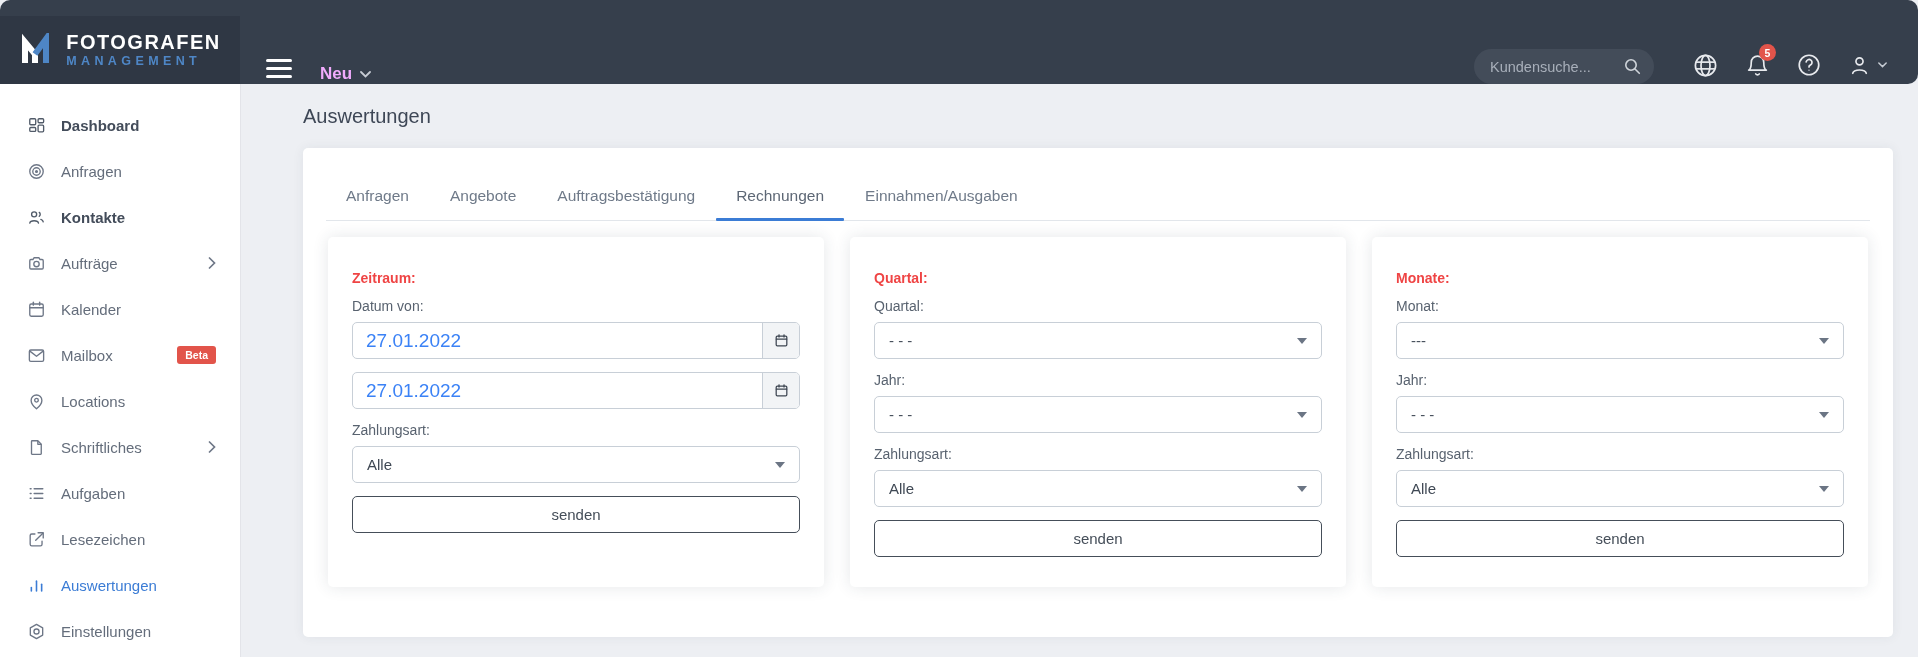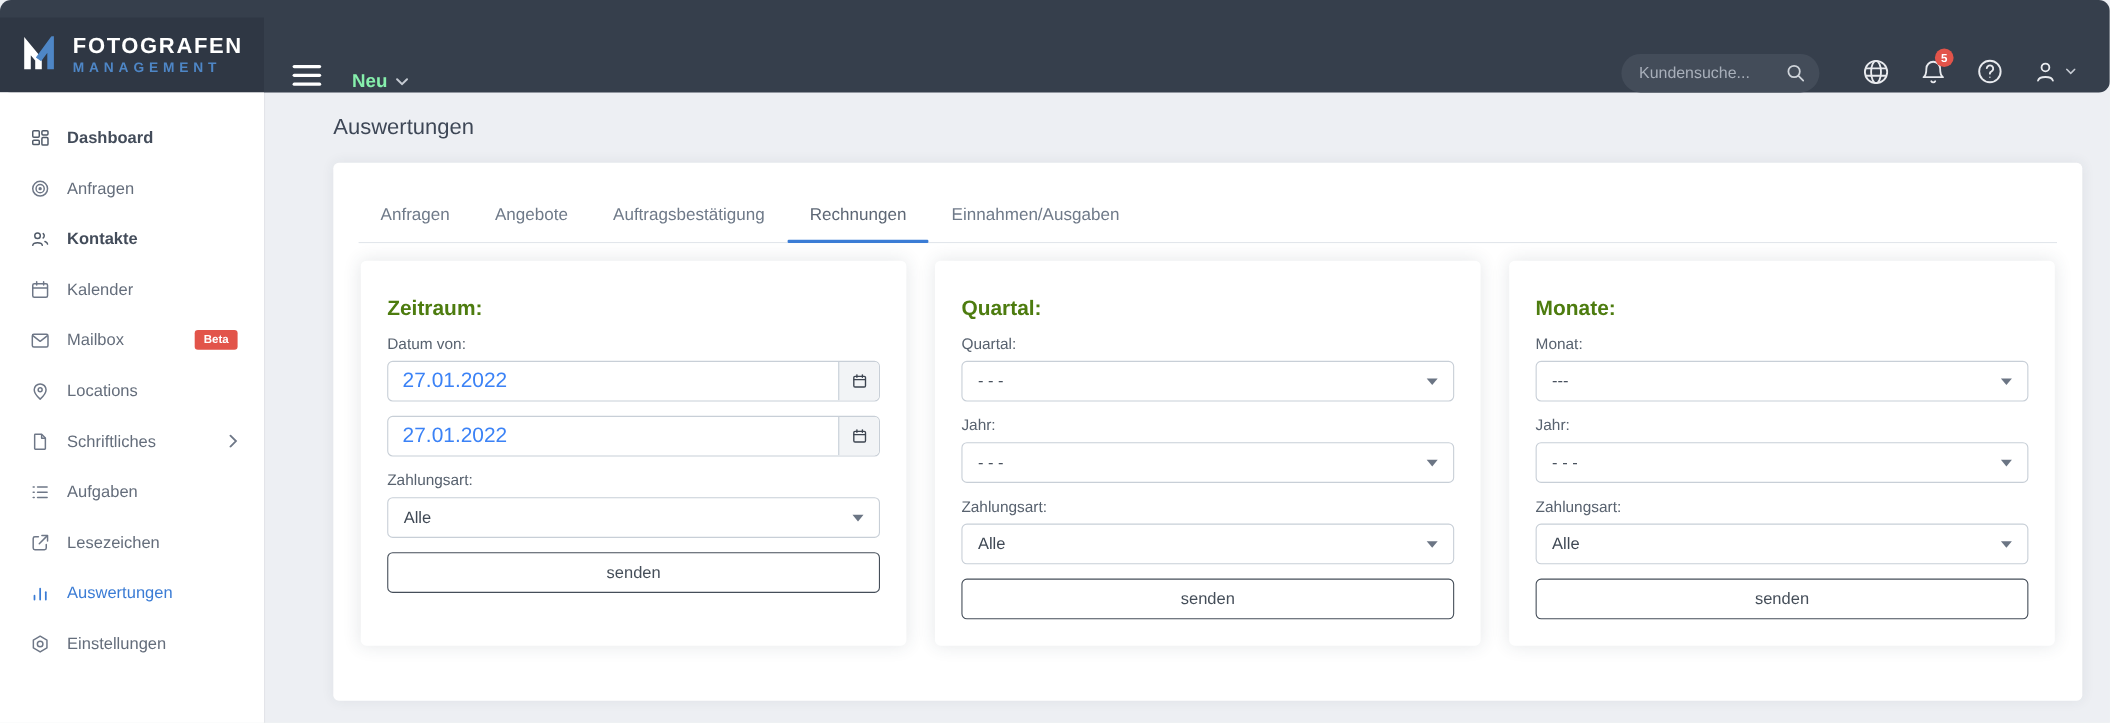--- a/index.html
+++ b/index.html
@@ -10,21 +10,21 @@
   .navbar { display: flex; align-items: flex-end; height: 84px; background: #363f4c; border-radius: 10px; }
   .logo-box { width: 240px; height: 68px; background: #2f3744; display: flex;
     align-items: center; justify-content: center; gap: 9px; flex-shrink: 0; }
   .logo-text { line-height: 1; }
   .logo-line1 { color: #fff; font-weight: bold; font-size: 20px; letter-spacing: 1.5px; }
   .logo-line2 { color: #4e86c6; font-weight: bold; font-size: 12.5px; letter-spacing: 4.4px; margin-top: 3px; }
   .hamburger { margin-left: 20px; background: none; border: none; cursor: pointer;
     display: flex; flex-direction: column; gap: 5px; padding: 6px; }
   .hamburger span { display: block; width: 26px; height: 3px; border-radius: 2px; background: #fff; }
   .neu-btn { margin-left: 22px; background: none; border: none; cursor: pointer;
-    color: #86efac; font-size: 17px; font-weight: bold; display: flex; align-items: center; gap: 8px;
+    color: #f0abfc; font-size: 17px; font-weight: bold; display: flex; align-items: center; gap: 8px;
     font-family: "Liberation Sans", sans-serif; }
   .nav-spacer { flex: 1; }
   .search-pill { width: 180px; height: 35px; border-radius: 18px; background: #434c59;
     display: flex; align-items: center; padding: 0 13px 0 16px; }
   .search-pill input { flex: 1; min-width: 0; background: transparent; border: none; outline: none;
     color: #fdba74; font-size: 14.5px; font-family: "Liberation Sans", sans-serif; }
   .search-pill input::placeholder { color: #a8afba; }
   .nav-icons { display: flex; align-items: center; gap: 14px; margin: 0 26px 0 32px; }
   .nav-icon-btn { position: relative; width: 38px; height: 38px; background: none; border: none;
     cursor: pointer; display: flex; align-items: center; justify-content: center; color: #e8eaee; }
@@ -63,21 +63,21 @@
   .tab { position: relative; padding: 2px 20px 15px; background: none; border: none; cursor: pointer;
     font-size: 15.5px; color: #6f7a89; font-family: "Liberation Sans", sans-serif; margin-right: 1px; }
   .tab.active { color: #5d6775; }
   .tab.active::after { content: ""; position: absolute; left: 0; right: 0; bottom: -1px;
     height: 3px; background: #3b7cd5; border-radius: 1px; }
 
   
   .panels-row { display: flex; gap: 26px; margin: 16px 25px 0; }
   .panel { flex: 1; background: #fff; border-radius: 5px; height: 350px;
     box-shadow: 0 0 16px rgba(45,55,70,0.12); padding: 33px 24px 22px; }
-  .panel-title { font-size: 19px; font-weight: bold; color: #4d7c0f; margin-bottom: 12px; }
+  .panel-title { font-size: 14px; font-weight: bold; color: #ef4444; margin-bottom: 12px; }
   .field-label { font-size: 14px; color: #58626f; margin-bottom: 8px; }
   .field { height: 37px; border: 1px solid #c8cfd7; border-radius: 5px; margin-bottom: 13px;
     display: flex; align-items: center; background: #fff; overflow: hidden; }
   .field input.date-input { flex: 1; min-width: 0; border: none; outline: none; padding: 0 13px;
     font-size: 19px; color: #3b82f6; font-family: "Liberation Sans", sans-serif; background: transparent; }
   .date-addon { width: 37px; align-self: stretch; border: none; border-left: 1px solid #c8cfd7;
     background: #f2f4f6; display: flex; align-items: center; justify-content: center;
     cursor: pointer; color: #3c4450; flex-shrink: 0; }
   .select-box { justify-content: space-between; padding: 0 14px; cursor: pointer; }
   .select-value { font-size: 15px; color: #49525e; }
@@ -214,20 +214,34 @@
         <svg width="19" height="19" viewBox="0 0 24 24" fill="none" stroke="currentColor" stroke-width="1.7" stroke-linecap="round">
           <circle cx="9" cy="8" r="3.2"></circle>
             <path d="M3.5 19c.8-3.8 10.2-3.8 11 0"></path>
           <path d="M15.5 5.5a3.2 3.2 0 0 1 0 5"></path>
             <path d="M17.5 14.5c1.7.6 2.8 1.7 3 3"></path>
         </svg>
       </span>
       <span>Kontakte</span>
     </div>
 
+    <div class="side-item">
+      <span class="s-icon">
+        <svg width="19" height="19" viewBox="0 0 24 24" fill="none" stroke="currentColor" stroke-width="1.7" stroke-linejoin="round">
+          <path d="M3.5 8.5A1.5 1.5 0 0 1 5 7h2.5l1.5-2.3h6L16.5 7H19a1.5 1.5 0 0 1 1.5 1.5v9A1.5 1.5 0 0 1 19 19H5a1.5 1.5 0 0 1-1.5-1.5z"></path>
+          <circle cx="12" cy="12.7" r="3.4"></circle>
+        </svg>
+      </span>
+      <span>Aufträge</span>
+      <span class="side-chevron">
+        <svg width="8" height="12" viewBox="0 0 8 12">
+            <path d="M1.5 1l5 5-5 5" stroke="currentColor" stroke-width="1.7" fill="none" stroke-linecap="round"></path>
+          </svg>
+      </span>
+    </div>
 
     <div class="side-item">
       <span class="s-icon">
         <svg width="19" height="19" viewBox="0 0 24 24" fill="none" stroke="currentColor" stroke-width="1.7" stroke-linecap="round">
           <rect x="3.5" y="5" width="17" height="15.5" rx="1.8"></rect>
           <line x1="8" y1="2.8" x2="8" y2="6.5"></line>
             <line x1="16" y1="2.8" x2="16" y2="6.5"></line>
           <line x1="3.8" y1="9.8" x2="20.2" y2="9.8"></line>
         </svg>
       </span>

